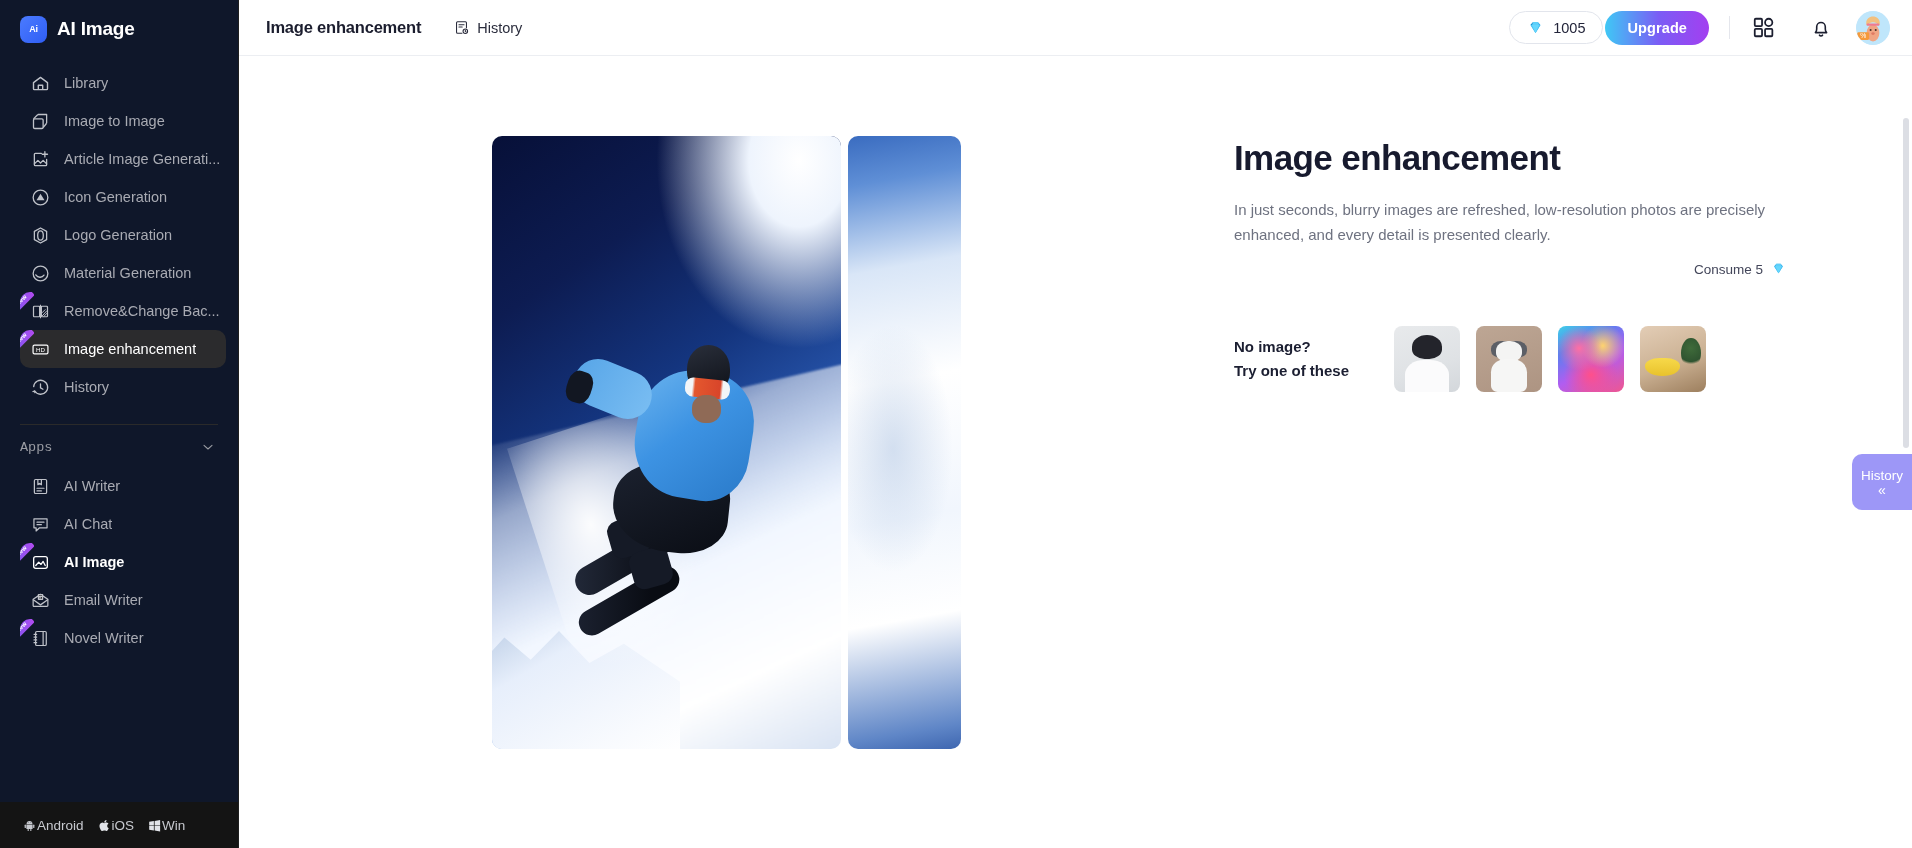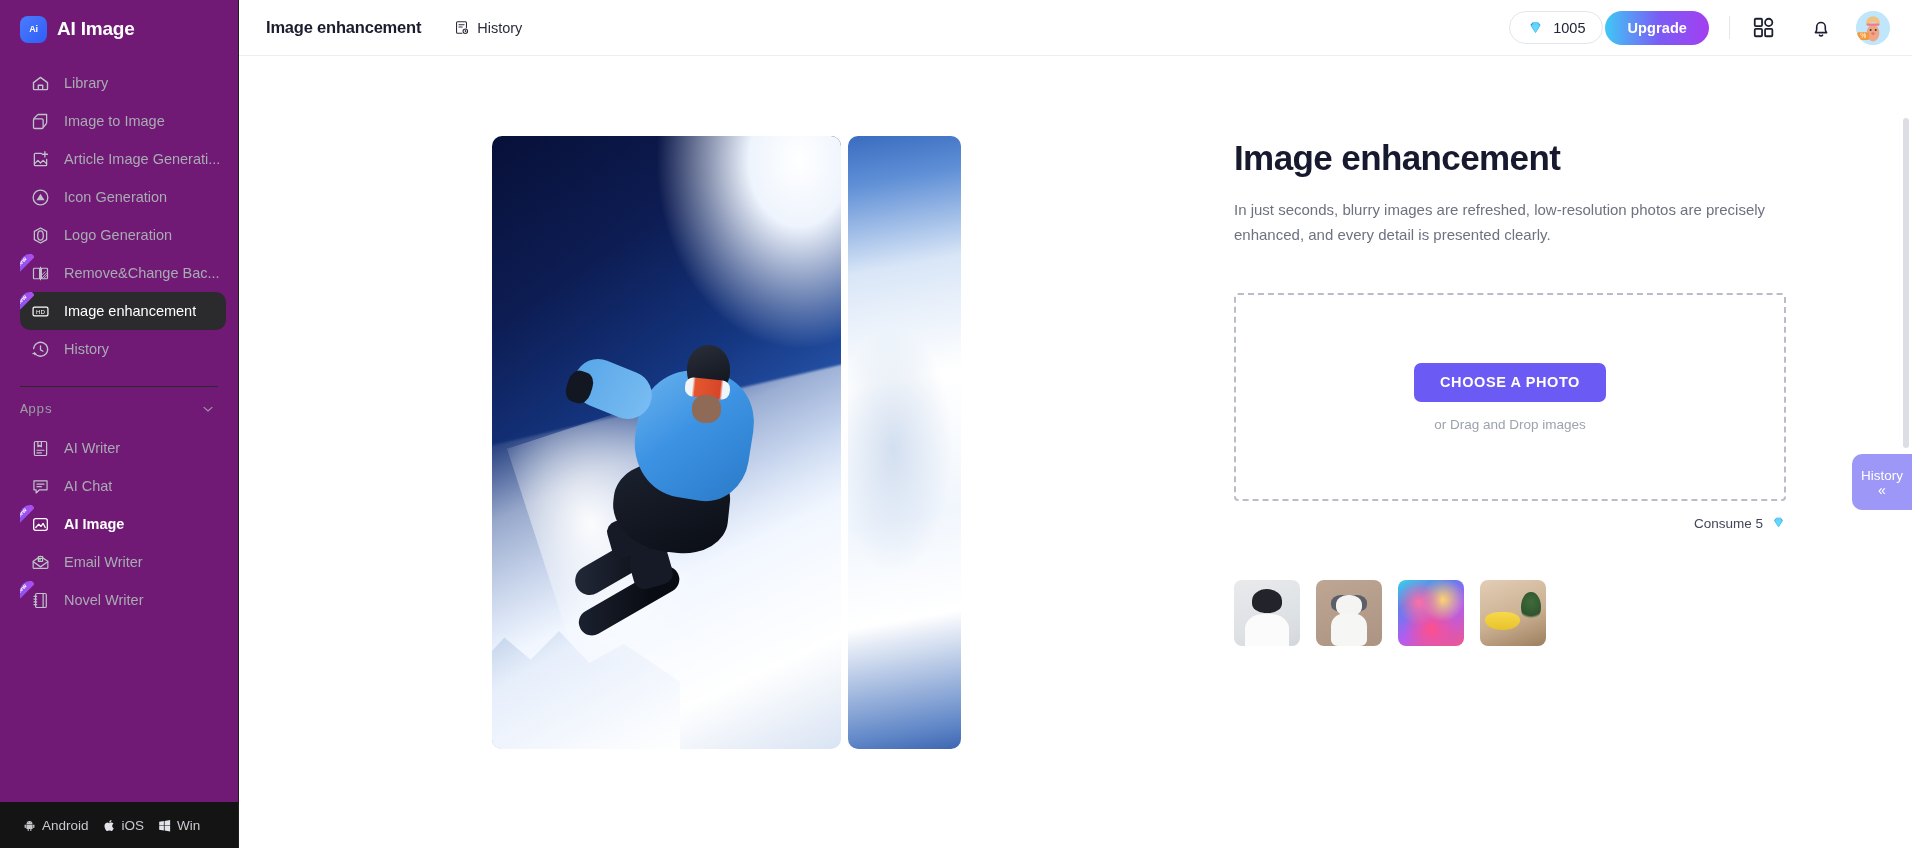--- a/index.html
+++ b/index.html
@@ -7,21 +7,21 @@
     width: 1912px; height: 848px;
     overflow: hidden;
     font-family: "Liberation Sans", sans-serif;
     background: #ffffff;
   }
   .app { display: flex; width: 1912px; height: 848px; position: relative; }
 
   
   .sidebar {
     width: 239px; height: 848px;
-    background: #701a75;
+    background: #0f172a;
     flex: 0 0 239px;
     display: flex; flex-direction: column;
     position: relative;
     border-right: 1px solid #1f1f1f;
   }
   .brand {
     display: flex; align-items: center; gap: 10px;
     padding: 14px 0 14px 20px;
     height: 58px;
   }
@@ -70,21 +70,21 @@
   }
   .chev { width: 16px; height: 16px; }
   .platforms {
     position: absolute; bottom: 0; left: 0; right: 0;
     height: 46px;
     display: flex; align-items: center; gap: 5px;
     padding-left: 22px;
     color: #c7c9cf; font-size: 13.5px;
     background: #141414;
   }
-  .plat { display: flex; align-items: center; gap: 5px; margin-right: 8px; cursor: pointer; }
+  .plat { display: flex; align-items: center; margin-right: 8px; cursor: pointer; }
   .plat svg { width: 15px; height: 15px; display:block; }
 
   
   .main { flex: 1 1 auto; height: 848px; display: flex; flex-direction: column; background: #fff; position: relative; }
   .topbar {
     height: 56px; flex: 0 0 56px;
     display: flex; align-items: center;
     padding: 0 22px 0 27px;
     border-bottom: 1px solid #eceef2;
     background: #fff;
@@ -380,20 +380,29 @@
       <div class="nav-item">
         <span class="nav-ico">
           <svg viewBox="0 0 24 24" fill="none" stroke="#bfc2c9" stroke-width="1.5" stroke-linejoin="round">
             <path d="M12 3.4 19 7.2v9.6L12 20.6 5 16.8V7.2z"></path>
             <ellipse cx="12" cy="12" rx="3.2" ry="5.2"></ellipse>
           </svg>
         </span>
         <span class="label">Logo Generation</span>
       </div>
 
+      <div class="nav-item">
+        <span class="nav-ico">
+          <svg viewBox="0 0 24 24" fill="none" stroke="#bfc2c9" stroke-width="1.5" stroke-linecap="round">
+            <circle cx="12" cy="12" r="8.4"></circle>
+            <path d="M6.6 13.6c2.4 3.4 7.2 3.6 9.4.3"></path>
+          </svg>
+        </span>
+        <span class="label">Material Generation</span>
+      </div>
 
       <div class="nav-item">
         <span class="newflag">new</span>
         <span class="nav-ico">
           <svg viewBox="0 0 24 24" fill="none" stroke="#bfc2c9" stroke-width="1.4" stroke-linejoin="round">
             <rect x="4" y="6" width="7" height="12" rx="1"></rect>
             <rect x="13" y="6" width="7" height="12" rx="1"></rect>
             <path d="M13.6 17.4 19.4 11M13.6 13.6 17.6 9.6M15.6 17.8 19.6 13.8" stroke-width="1.1"></path>
             <path d="M12 4.4v15.2"></path>
           </svg>
@@ -629,37 +638,37 @@
               <div class="pane-b-texture"></div>
             </div>
           </div>
         </div>
 
         <div class="right-pane">
 
           <h1 class="hero-title">Image enhancement</h1>
           <p class="hero-desc">In just seconds, blurry images are refreshed, low-resolution photos are precisely enhanced, and every detail is presented clearly.</p>
 
-          <div class="dropzone">
-            <button class="choose-btn">CHOOSE A PHOTO</button>
-            <div class="drophint">or Drag and Drop images</div>
-          </div>
 
           <div class="consume">
             <span>Consume 5</span>
             <span class="gem">
               <svg viewBox="0 0 24 24" width="15" height="15">
                 <path d="M5 8.4 8.6 4.4h6.8L19 8.4 12 19.6z" fill="#2ea8e8"></path>
                 <path d="M5 8.4h14L12 19.6z" fill="#4cc6f5"></path>
                 <path d="M8.6 4.4 7 8.4l5 11.2 5-11.2-1.6-4z" fill="#6fdcff" opacity=".75"></path>
               </svg>
             </span>
           </div>
 
           <div class="samples">
+            <div class="samples-label">
+              <div>No image?</div>
+              <div>Try one of these</div>
+            </div>
             <div class="thumbs">
               <div class="thumb th-portrait"></div>
               <div class="thumb th-cat"></div>
               <div class="thumb th-art"></div>
               <div class="thumb th-banana"></div>
             </div>
           </div>
         </div>
       </div>
 

